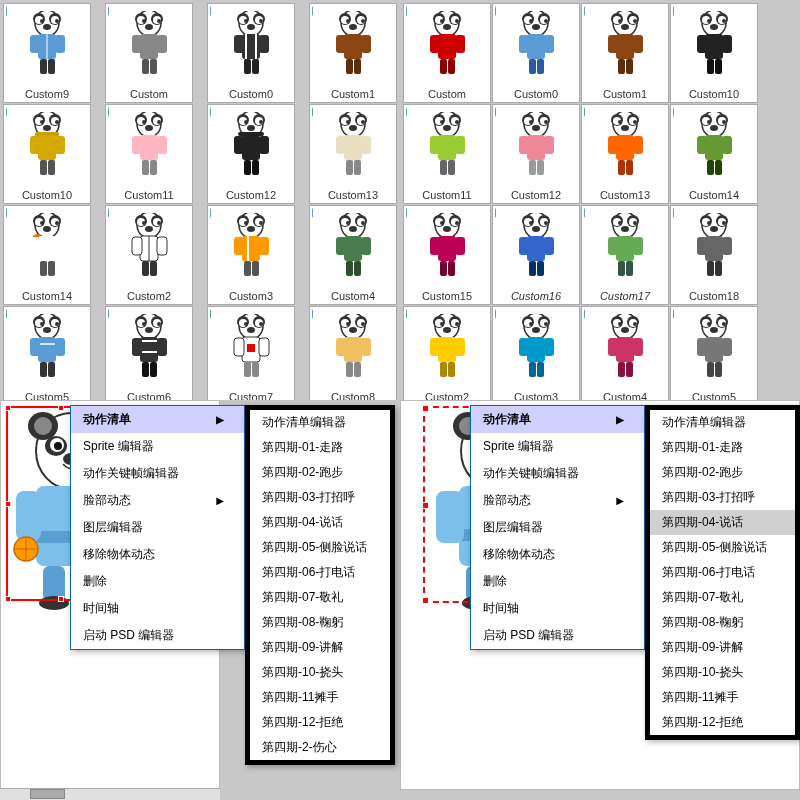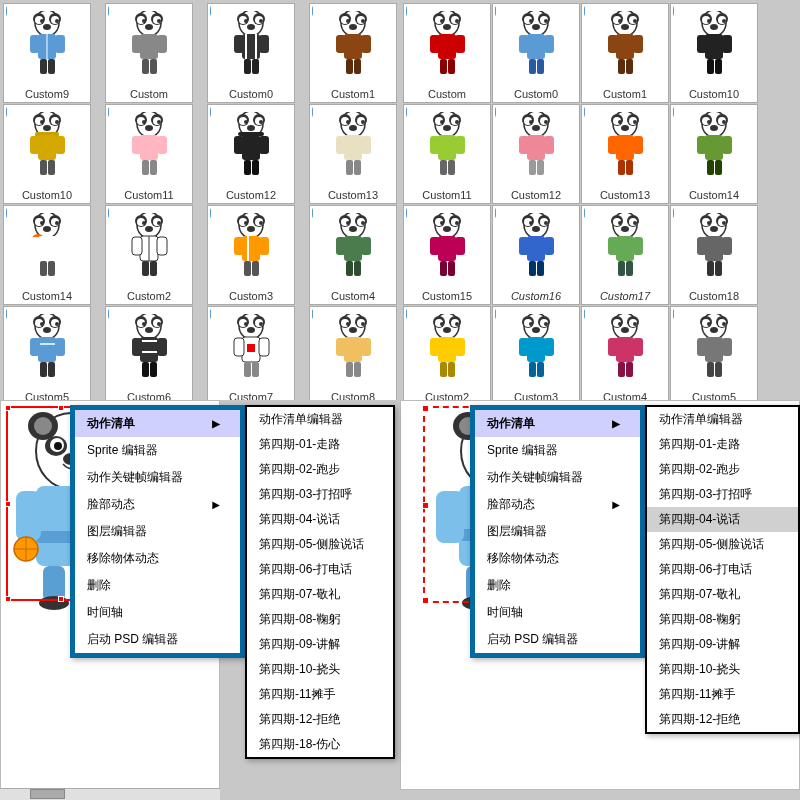--- a/index.html
+++ b/index.html
@@ -81,21 +81,21 @@
       font-size: 9px;
       padding: 0 3px;
       border-radius: 2px;
       font-weight: bold;
     }
 
     
     .context-menu {
       position: absolute;
       background: white;
-      border: 5px solid #0369a1;
+      border: 1px solid #0369a1;
       box-shadow: 2px 2px 6px rgba(0,0,0,0.3);
       z-index: 100;
       min-width: 160px;
     }
 
     .context-menu-item {
       padding: 5px 20px 5px 12px;
       cursor: pointer;
       display: flex;
       align-items: center;
@@ -106,21 +106,21 @@
 
     .context-menu-item .arrow {
       margin-left: 10px;
       font-size: 10px;
     }
 
     
     .submenu {
       position: absolute;
       background: white;
-      border: 2px solid #000000;
+      border: 5px solid #000000;
       box-shadow: 2px 2px 6px rgba(0,0,0,0.3);
       z-index: 101;
       min-width: 140px;
     }
 
     .submenu-item {
       padding: 4px 12px;
       cursor: pointer;
       font-size: 12px;
       white-space: nowrap;
@@ -933,21 +933,21 @@
       <div class="submenu-item"><span>第四期-03-打招呼</span></div>
       <div class="submenu-item"><span>第四期-04-说话</span></div>
       <div class="submenu-item"><span>第四期-05-侧脸说话</span></div>
       <div class="submenu-item"><span>第四期-06-打电话</span></div>
       <div class="submenu-item"><span>第四期-07-敬礼</span></div>
       <div class="submenu-item"><span>第四期-08-鞠躬</span></div>
       <div class="submenu-item"><span>第四期-09-讲解</span></div>
       <div class="submenu-item"><span>第四期-10-挠头</span></div>
       <div class="submenu-item"><span>第四期-11摊手</span></div>
       <div class="submenu-item"><span>第四期-12-拒绝</span></div>
-      <div class="submenu-item"><span>第四期-18-伤心</span></div>
+      <div class="submenu-item"><span>第四期-2-伤心</span></div>
     </div>
 
     <div style="position:absolute; top:0; left:400px; width:400px; height:390px; background:white; border:1px solid #bbb; overflow:hidden;">
 
       <div style="position:absolute; top:10px; left:30px;">
         <svg width="130" height="200" viewBox="0 0 130 200">
 
           <ellipse cx="65" cy="40" rx="35" ry="38" fill="#fff" stroke="#333" stroke-width="2"></ellipse>
 
           <ellipse cx="37" cy="15" rx="15" ry="14" fill="#333"></ellipse>

